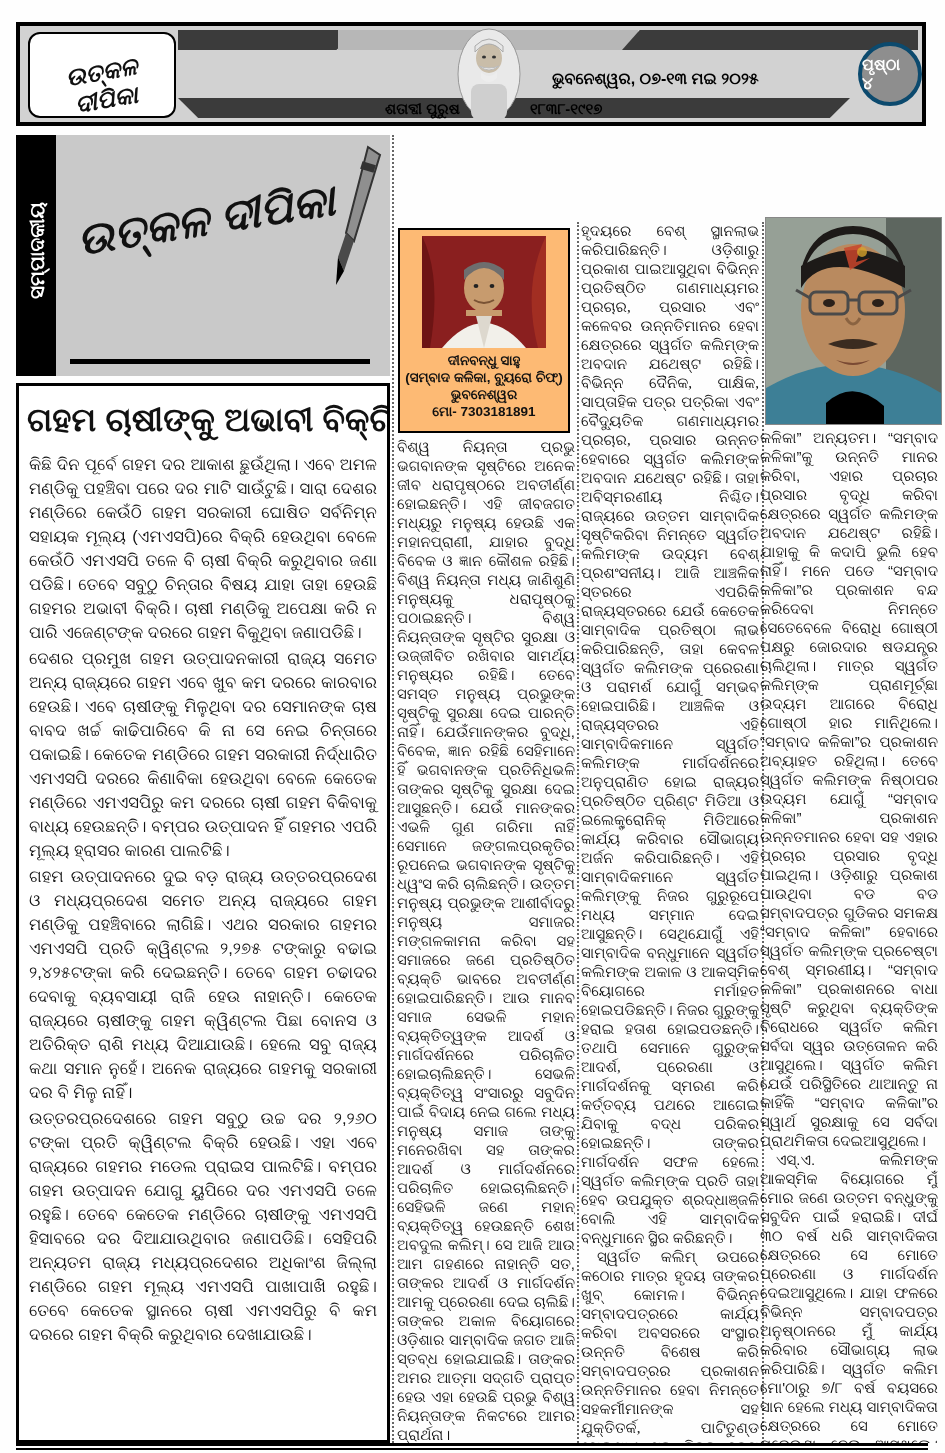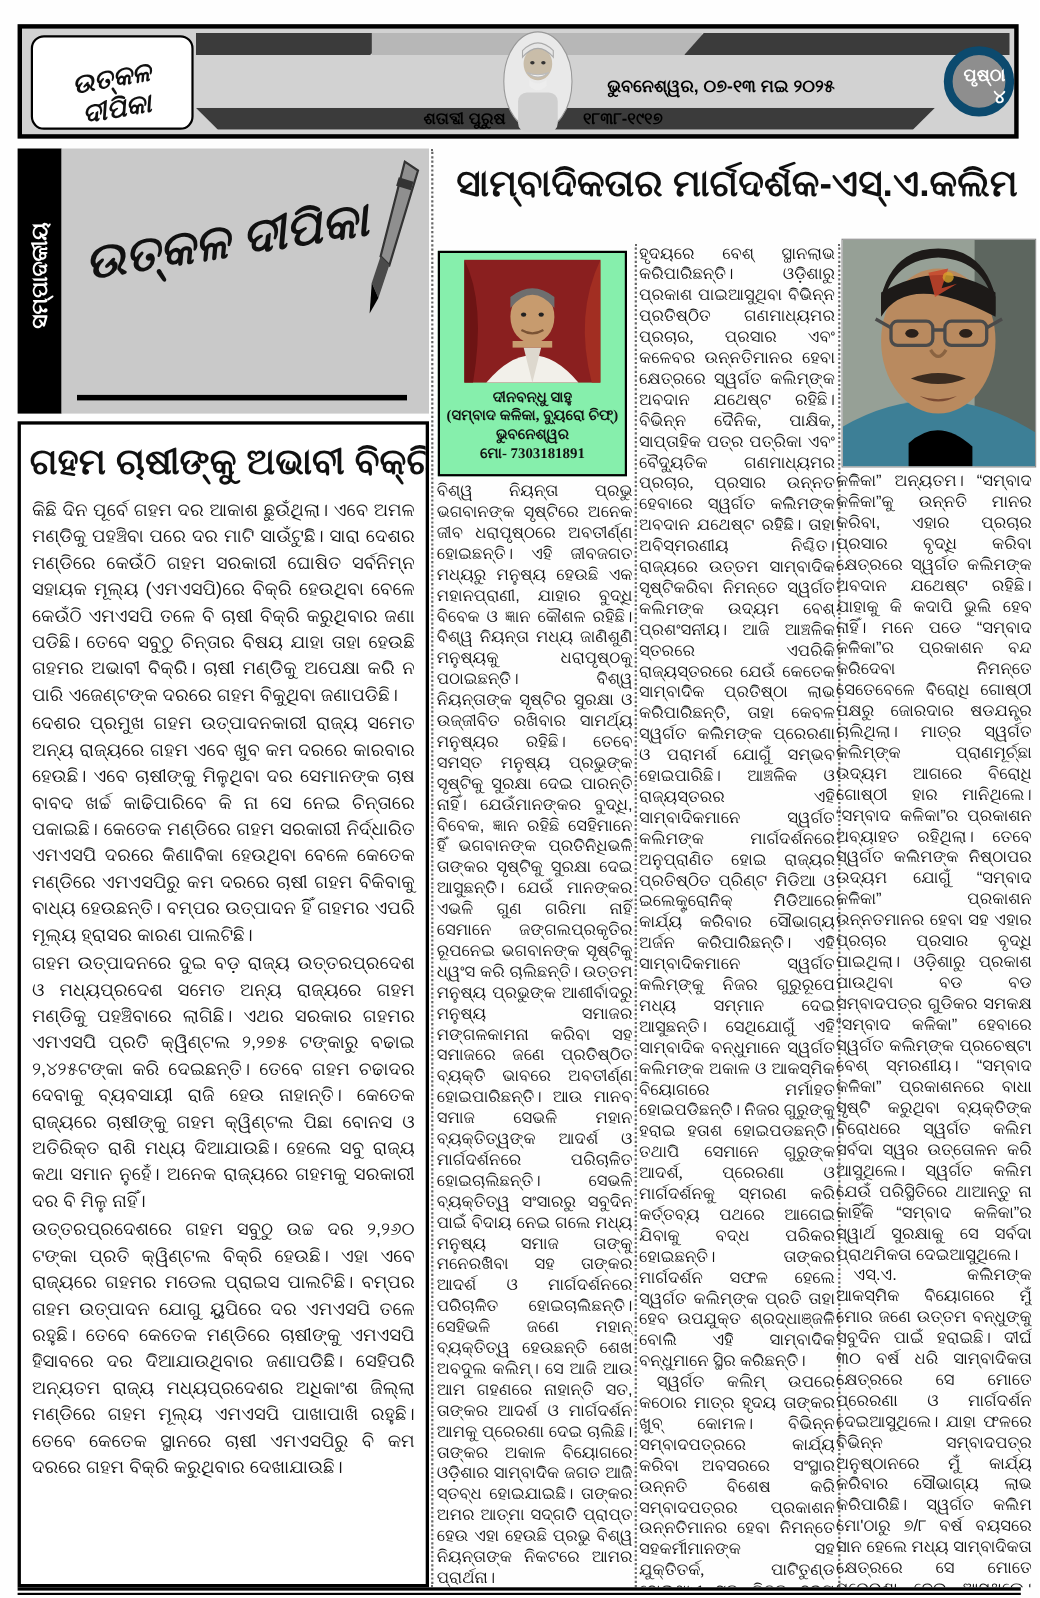--- a/index.html
+++ b/index.html
@@ -16,21 +16,21 @@
   .band-top-l{left:158px;top:4px;width:180px;clip-path:polygon(0 0,100% 0,88% 100%,0 100%);}
   .band-top-m{left:318px;top:4px;width:300px;background:#b7b7b7;}
   .band-top-r{left:602px;top:4px;width:296px;clip-path:polygon(6% 0,100% 0,100% 100%,0 100%);}
   .band-bottom{left:158px;top:72px;width:672px;clip-path:polygon(0 0,100% 0,97% 100%,3% 100%);}
   .band-text{position:absolute;color:#000000;font-weight:bold;font-size:15px;top:74px;white-space:nowrap;}
   .centenary{left:365px;}
   .years{left:510px;}
   .dateline{position:absolute;left:520px;top:44px;font-size:16px;font-weight:bold;color:#000;white-space:nowrap;margin-left:12px;}
   .portrait-wrap{position:absolute;left:437px;top:2px;width:64px;height:92px;}
   .page-badge{position:absolute;left:838px;top:16px;width:64px;height:64px;border-radius:50%;
-              background:#8e8e8e;border:8px solid #0c4a6e;color:#fff;text-align:right;
+              background:#8e8e8e;border:4px solid #0c4a6e;color:#fff;text-align:left;
               font-weight:bold;box-sizing:border-box;}
   .page-badge .l1{display:block;font-size:16px;margin-top:10px;}
   .page-badge .l2{display:block;font-size:17px;}
   
   .edit-strip{position:absolute;left:16px;top:135px;width:40px;height:241px;background:#000;}
   .edit-strip span{position:absolute;left:-84px;top:104px;width:210px;text-align:center;color:#fff;
                    font-weight:bold;font-size:20px;transform:rotate(-90deg);white-space:nowrap;}
   .edit-logo{position:absolute;left:56px;top:135px;width:334px;height:241px;background:#c9c9c9;
              box-sizing:border-box;overflow:hidden;}
   .edit-logo .script{position:absolute;left:20px;top:60px;width:260px;font-size:44px;font-weight:bold;
@@ -42,22 +42,22 @@
   .edit-headline{margin:14px 8px 10px 8px;font-size:33px;line-height:40px;font-weight:bold;white-space:nowrap;}
   .edit-body{margin:12px 10px 0 10px;font-size:16.5px;line-height:24px;text-align:justify;}
   .edit-body p{margin:0 0 2px 0;}
   
   .art-headline{position:absolute;left:395px;top:148px;width:550px;text-align:center;
                 font-size:34px;font-weight:bold;white-space:nowrap;}
   .vsep{position:absolute;width:0;border-left:2px dotted #666;}
   .sep1{left:392px;top:135px;height:1308px;}
   .sep2{left:577px;top:222px;height:1221px;}
   .sep3{left:762px;top:222px;height:1221px;}
-  .author-box{position:absolute;left:398px;top:228px;width:172px;height:205px;background:#86efac;
-              border:2px solid #000;box-sizing:border-box;text-align:center;overflow:hidden;font-family:Liberation Serif, serif;}
+  .author-box{position:absolute;left:398px;top:228px;width:172px;height:205px;background:#fdba74;
+              border:2px solid #000;box-sizing:border-box;text-align:center;overflow:hidden;}
   .author-box .photo{display:block;margin:6px auto 4px auto;}
   .author-cap{font-size:13.5px;font-weight:bold;line-height:17px;}
   .kalim-photo{position:absolute;left:765px;top:217px;width:177px;height:208px;border:1px solid #888;
                box-sizing:border-box;overflow:hidden;}
   .col{position:absolute;width:178px;font-size:15px;line-height:19px;text-align:justify;overflow:hidden;}
   .col p{margin:0;text-indent:16px;}
   .col p:first-child{text-indent:0;}
   .col1{left:397px;top:437px;height:1006px;}
   .col2{left:581px;top:222px;height:1221px;font-family:Liberation Serif, serif;}
   .col3{left:760px;top:428px;height:1015px;}
@@ -123,21 +123,20 @@
   <div class="edit-box">
     <div class="edit-headline">ଗହମ ଚାଷୀଙ୍କୁ ଅଭାବୀ ବିକ୍ରି ଚିନ୍ତା</div>
     <div class="edit-body">
         <p>କିଛି ଦିନ ପୂର୍ବେ ଗହମ ଦର ଆକାଶ ଛୁଉଁଥିଲା। ଏବେ ଅମଳ ମଣ୍ଡିକୁ ପହଞ୍ଚିବା ପରେ ଦର ମାଟି ସାଉଁଟୁଛି। ସାରା ଦେଶର ମଣ୍ଡିରେ କେଉଁଠି ଗହମ ସରକାରୀ ଘୋଷିତ ସର୍ବନିମ୍ନ ସହାୟକ ମୂଲ୍ୟ (ଏମଏସପି)ରେ ବିକ୍ରି ହେଉଥିବା ବେଳେ କେଉଁଠି ଏମଏସପି ତଳେ ବି ଚାଷୀ ବିକ୍ରି କରୁଥିବାର ଜଣା ପଡିଛି। ତେବେ ସବୁଠୁ ଚିନ୍ତାର ବିଷୟ ଯାହା ତାହା ହେଉଛି ଗହମର ଅଭାବୀ ବିକ୍ରି। ଚାଷୀ ମଣ୍ଡିକୁ ଅପେକ୍ଷା କରି ନ ପାରି ଏଜେଣ୍ଟଙ୍କ ଦରରେ ଗହମ ବିକୁଥିବା ଜଣାପଡିଛି।</p>
         <p>ଦେଶର ପ୍ରମୁଖ ଗହମ ଉତ୍ପାଦନକାରୀ ରାଜ୍ୟ ସମେତ ଅନ୍ୟ ରାଜ୍ୟରେ ଗହମ ଏବେ ଖୁବ କମ ଦରରେ କାରବାର ହେଉଛି। ଏବେ ଚାଷୀଙ୍କୁ ମିଳୁଥିବା ଦର ସେମାନଙ୍କ ଚାଷ ବାବଦ ଖର୍ଚ୍ଚ କାଢିପାରିବେ କି ନା ସେ ନେଇ ଚିନ୍ତାରେ ପକାଇଛି। କେତେକ ମଣ୍ଡିରେ ଗହମ ସରକାରୀ ନିର୍ଦ୍ଧାରିତ ଏମଏସପି ଦରରେ କିଣାବିକା ହେଉଥିବା ବେଳେ କେତେକ ମଣ୍ଡିରେ ଏମଏସପିରୁ କମ ଦରରେ ଚାଷୀ ଗହମ ବିକିବାକୁ ବାଧ୍ୟ ହେଉଛନ୍ତି। ବମ୍ପର ଉତ୍ପାଦନ ହିଁ ଗହମର ଏପରି ମୂଲ୍ୟ ହ୍ରାସର କାରଣ ପାଲଟିଛି।</p>
         <p>ଗହମ ଉତ୍ପାଦନରେ ଦୁଇ ବଡ଼ ରାଜ୍ୟ ଉତ୍ତରପ୍ରଦେଶ ଓ ମଧ୍ୟପ୍ରଦେଶ ସମେତ ଅନ୍ୟ ରାଜ୍ୟରେ ଗହମ ମଣ୍ଡିକୁ ପହଞ୍ଚିବାରେ ଲାଗିଛି। ଏଥର ସରକାର ଗହମର ଏମଏସପି ପ୍ରତି କ୍ୱିଣ୍ଟଲ ୨,୨୭୫ ଟଙ୍କାରୁ ବଢାଇ ୨,୪୨୫ଟଙ୍କା କରି ଦେଇଛନ୍ତି। ତେବେ ଗହମ ଚଢାଦର ଦେବାକୁ ବ୍ୟବସାୟୀ ରାଜି ହେଉ ନାହାନ୍ତି। କେତେକ ରାଜ୍ୟରେ ଚାଷୀଙ୍କୁ ଗହମ କ୍ୱିଣ୍ଟଲ ପିଛା ବୋନସ ଓ ଅତିରିକ୍ତ ରାଶି ମଧ୍ୟ ଦିଆଯାଉଛି। ହେଲେ ସବୁ ରାଜ୍ୟ କଥା ସମାନ ନୁହେଁ। ଅନେକ ରାଜ୍ୟରେ ଗହମକୁ ସରକାରୀ ଦର ବି ମିଳୁ ନାହିଁ।</p>
         <p>ଉତ୍ତରପ୍ରଦେଶରେ ଗହମ ସବୁଠୁ ଉଚ୍ଚ ଦର ୨,୨୬୦ ଟଙ୍କା ପ୍ରତି କ୍ୱିଣ୍ଟଲ ବିକ୍ରି ହେଉଛି। ଏହା ଏବେ ରାଜ୍ୟରେ ଗହମର ମଡେଲ ପ୍ରାଇସ ପାଲଟିଛି। ବମ୍ପର ଗହମ ଉତ୍ପାଦନ ଯୋଗୁ ୟୁପିରେ ଦର ଏମଏସପି ତଳେ ରହୁଛି। ତେବେ କେତେକ ମଣ୍ଡିରେ ଚାଷୀଙ୍କୁ ଏମଏସପି ହିସାବରେ ଦର ଦିଆଯାଉଥିବାର ଜଣାପଡିଛି। ସେହିପରି ଅନ୍ୟତମ ରାଜ୍ୟ ମଧ୍ୟପ୍ରଦେଶର ଅଧିକାଂଶ ଜିଲ୍ଲା ମଣ୍ଡିରେ ଗହମ ମୂଲ୍ୟ ଏମଏସପି ପାଖାପାଖି ରହୁଛି। ତେବେ କେତେକ ସ୍ଥାନରେ ଚାଷୀ ଏମଏସପିରୁ ବି କମ ଦରରେ ଗହମ ବିକ୍ରି କରୁଥିବାର ଦେଖାଯାଉଛି।</p>
       </div>
   </div>
 
-  <div class="art-headline">ସାମ୍ବାଦିକତାର ମାର୍ଗଦର୍ଶକ-ଏସ୍.ଏ.କଲିମ</div>
 
   <div class="vsep sep1"></div>
   <div class="vsep sep2"></div>
   <div class="vsep sep3"></div>
 
   <div class="author-box">
     <svg class="photo" width="124" height="112" viewBox="0 0 124 112">
       <rect width="124" height="112" fill="#8a1f1f"></rect>
       <path d="M0 0 Q20 40 8 112 L0 112Z" fill="#6d1414"></path>
       <path d="M124 0 Q100 50 116 112 L124 112Z" fill="#a22e22"></path>

